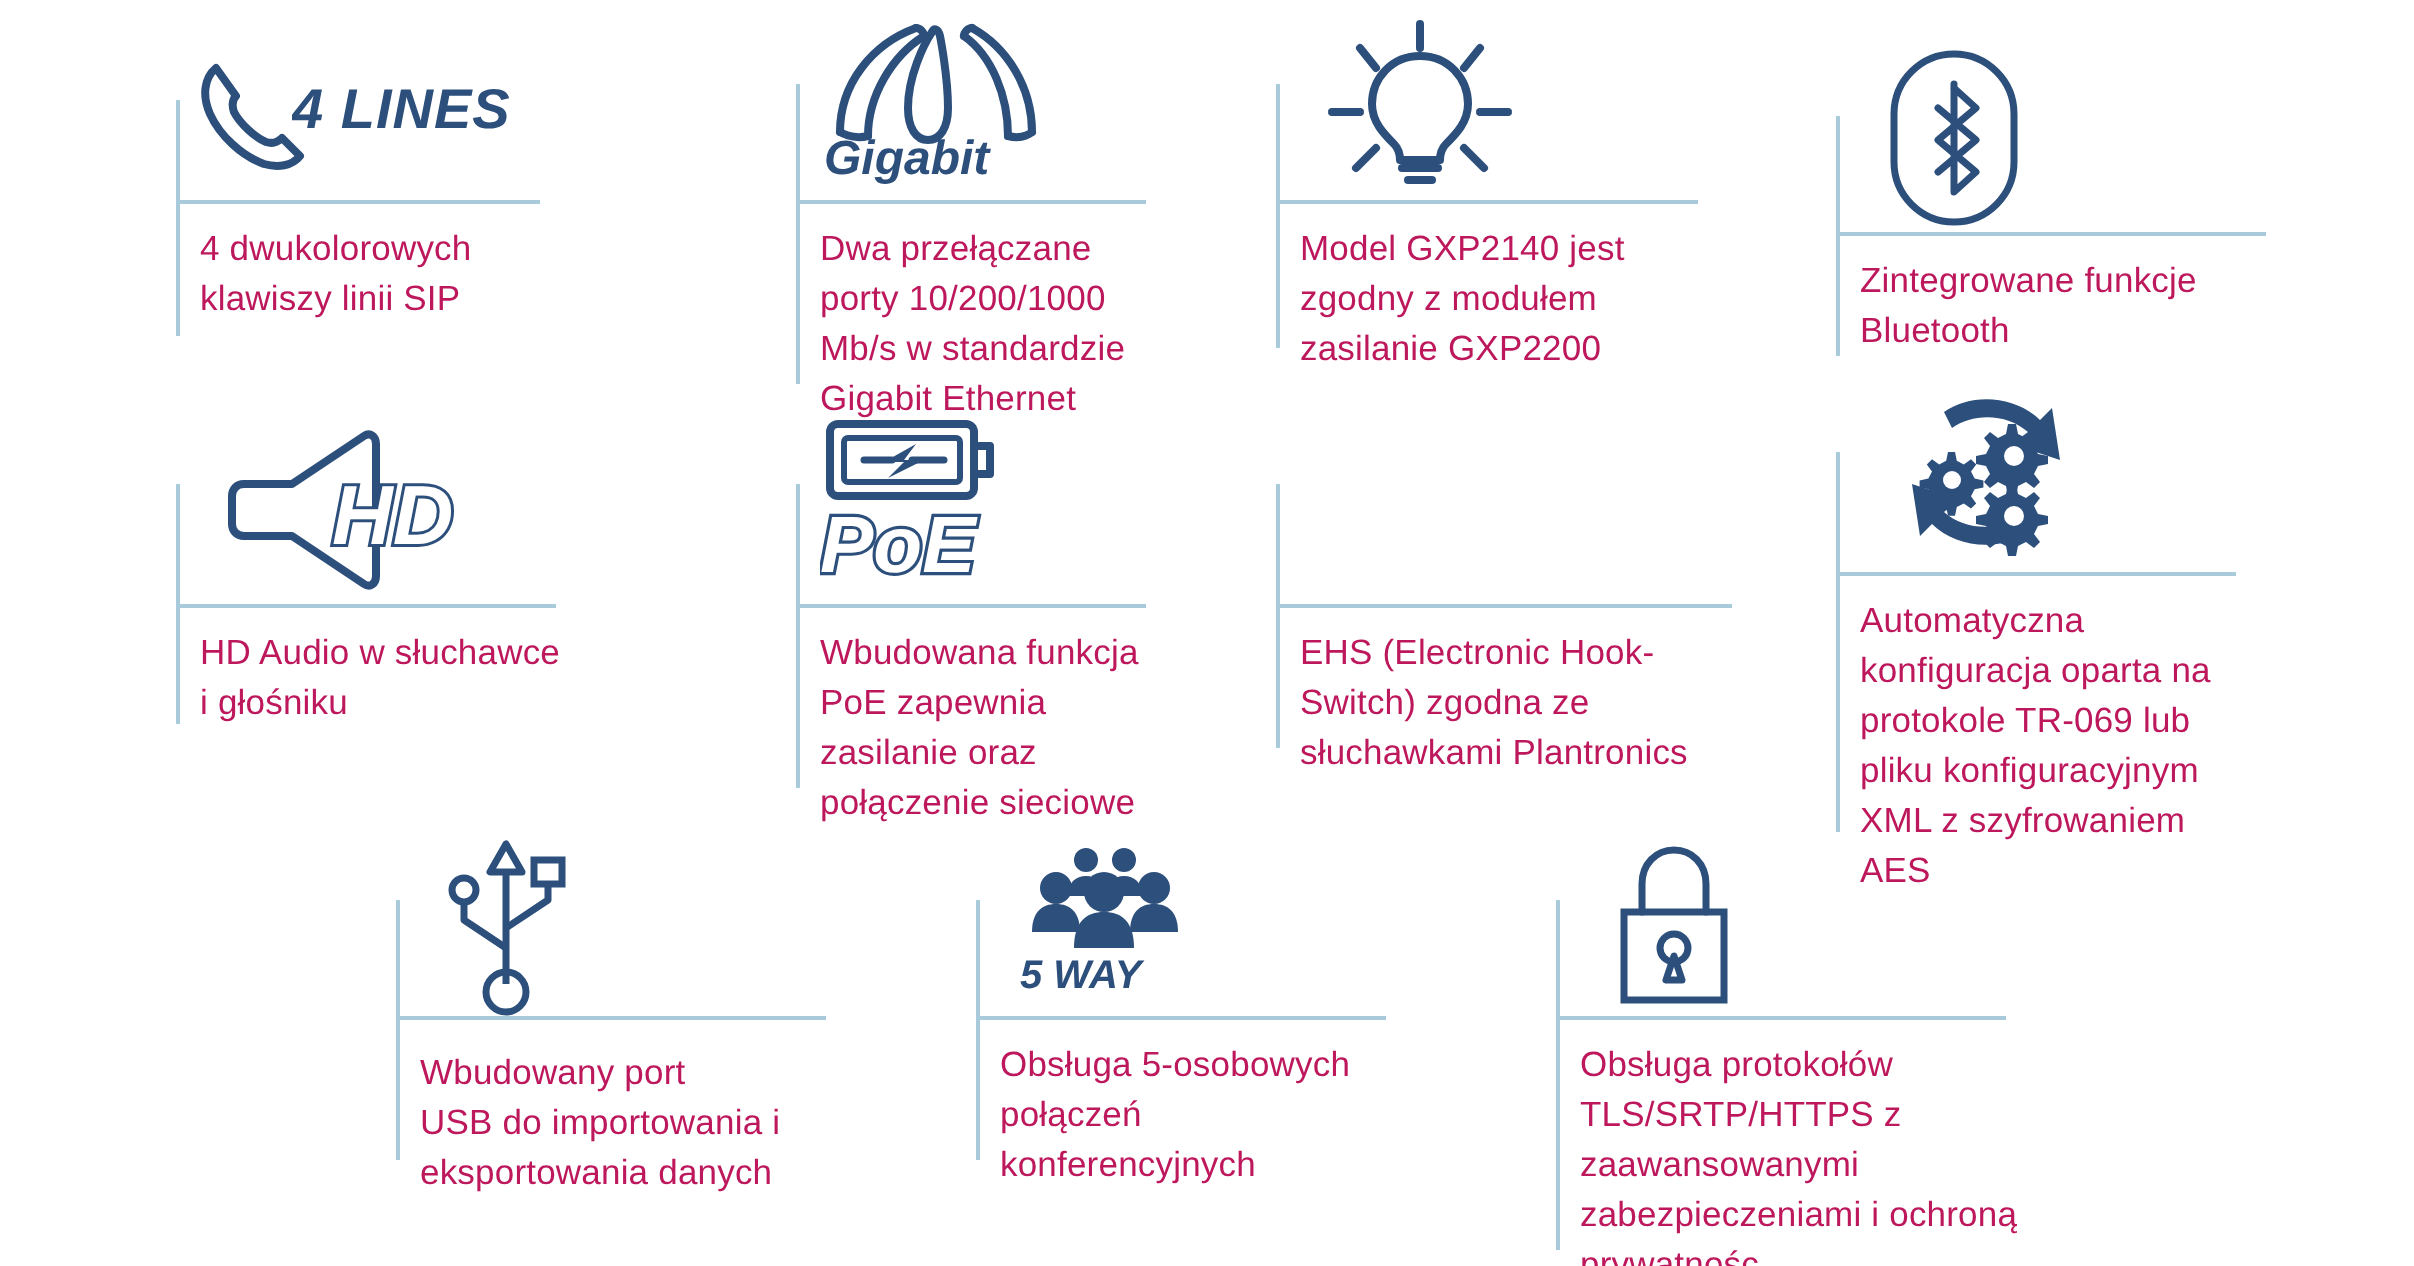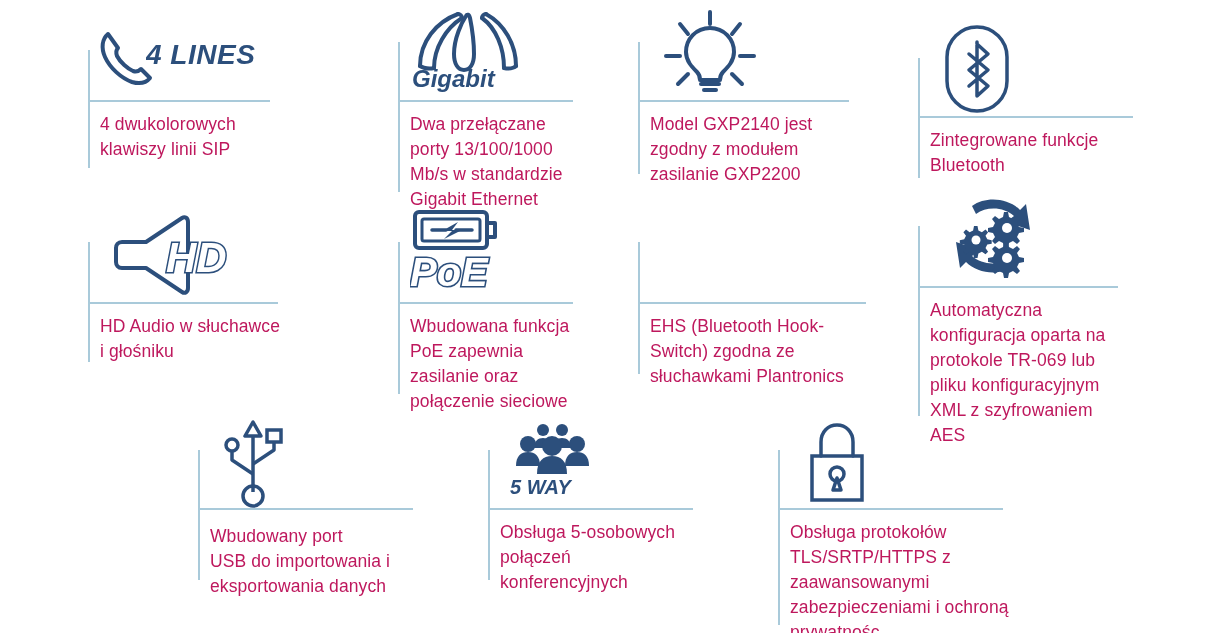--- a/index.html
+++ b/index.html
@@ -89,21 +89,21 @@
         <path d="M104 58 C104 58 100 62 92 60" fill="none" stroke="#2c4f7c" stroke-width="4" stroke-linecap="round"></path>
         <path d="M74 6 C72 6 70 8 70 10" fill="none" stroke="#2c4f7c" stroke-width="4" stroke-linecap="round"></path>
       </svg>
     </span>
     <span class="icon-wrap" style="left:14px; top:42px;">
       <svg width="120" height="34" viewBox="0 0 120 34">
         <text x="0" y="25" font-family="Liberation Sans, sans-serif" font-size="24" font-weight="bold" font-style="italic" fill="#2c4f7c">Gigabit</text>
       </svg>
     </span>
     <div class="caption" style="left:12px; top:92px; width:185px;">Dwa przełączane
-porty 13/100/1000
+porty 10/200/1000
 Mb/s w standardzie
 Gigabit Ethernet</div>
   </div>
 
   <div class="feature" style="left:638px; top:20px; width:215px; height:160px;">
     <div class="rule-v" style="top:22px; height:132px;"></div>
     <div class="rule-h" style="top:80px; width:211px;"></div>
     <span class="icon-wrap" style="left:20px; top:-12px;">
       <svg width="104" height="92" viewBox="0 0 104 92">
         <g fill="none" stroke="#2c4f7c" stroke-width="4" stroke-linecap="round">
@@ -170,21 +170,21 @@
         <text x="58" y="66" font-family="Liberation Sans, sans-serif" font-size="42" font-weight="bold" font-style="italic" fill="#ffffff" stroke="#2c4f7c" stroke-width="3" paint-order="stroke">HD</text>
       </svg>
     </span>
     <div class="caption" style="left:12px; top:92px; width:215px;">HD Audio w słuchawce
 i głośniku</div>
   </div>
 
   <div class="feature" style="left:638px; top:222px; width:235px; height:160px;">
     <div class="rule-v" style="top:20px; height:132px;"></div>
     <div class="rule-h" style="top:80px; width:228px;"></div>
-    <div class="caption" style="left:12px; top:92px; width:235px;">EHS (Bluetooth Hook-
+    <div class="caption" style="left:12px; top:92px; width:235px;">EHS (Electronic Hook-
 Switch) zgodna ze
 słuchawkami Plantronics</div>
   </div>
 
   <div class="feature" style="left:918px; top:206px; width:225px; height:215px;padding-left:36px;">
     <div class="rule-v" style="top:20px; height:190px;"></div>
     <div class="rule-h" style="top:80px; width:200px;"></div>
     <span class="icon-wrap" style="left:20px; top:-16px;">
       <svg width="110" height="92" viewBox="0 0 110 92">
         <path d="M34 16 C48 6 70 8 82 20 L88 14 L92 40 L68 32 L76 26 C66 17 49 16 38 24 Z" fill="#2c4f7c"></path>

